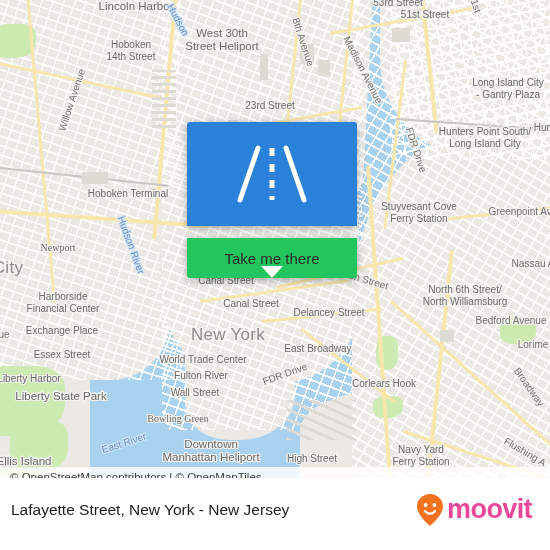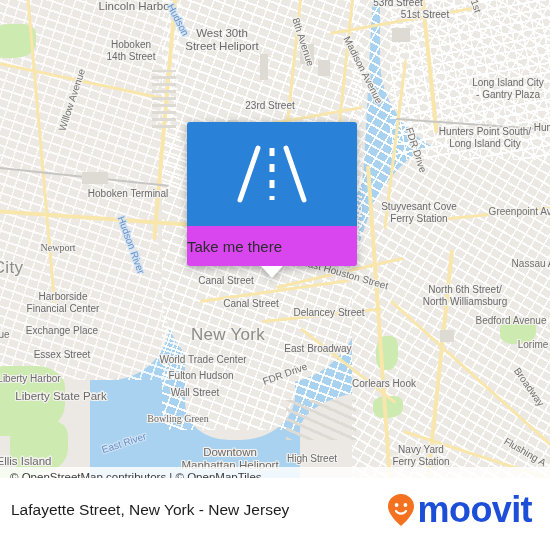--- a/index.html
+++ b/index.html
@@ -61,36 +61,36 @@
 
   
   .bottombar{
     position:absolute;left:0;top:478px;width:550px;height:63px;
     background:#ffffff;display:flex;align-items:center;
     justify-content:space-between;padding:0 18px 0 11px;box-sizing:border-box;
   }
   .bottom-title{font-size:15.5px;color:#1d1d1d;white-space:nowrap;}
   .brand{display:flex;align-items:center;gap:2px;}
   .brand-word{
-    font-size:36px;font-weight:bold;color:#1d4ed8;letter-spacing:-.6px;
+    font-size:27px;font-weight:bold;color:#ec4899;letter-spacing:-.6px;
     line-height:27px;
   }
 
   
   .popup{
     position:absolute;left:187px;top:122px;width:170px;
     filter:drop-shadow(0 2px 4px rgba(0,0,0,.32));
   }
   .popup-head{
     height:104px;background:#2a82d8;border-radius:3px 3px 0 0;
     display:flex;align-items:center;justify-content:center;
   }
   .popup-foot{
-    height:40px;background:#d946ef;border-radius:0 0 3px 3px;
-    display:flex;align-items:center;
+    height:40px;background:#22c55e;border-radius:0 0 3px 3px;
+    display:flex;align-items:center;justify-content:center;margin-top:12px;
   }
   .popup-foot span{font-size:15px;color:#2b2b2b;}
   .popup-tail{
     position:absolute;left:50%;top:144px;transform:translateX(-50%);
     width:0;height:0;border-left:11px solid transparent;
     border-right:11px solid transparent;border-top:12px solid #ffffff;
   }
 </style>
 </head>
 <body>
@@ -198,24 +198,24 @@
         <div class="lbl road-lbl" style="left: 4px; top: 335px; transform: translate(-50%, -50%);">ue</div>
         <div class="lbl" style="left: 52px; top: 355px; transform: translate(-50%, -50%); margin-left: 10px;">Essex Street</div>
         <div class="lbl" style="left: 29px; top: 379px; transform: translate(-50%, -50%);">Liberty Harbor</div>
         <div class="lbl big" style="left: 61px; top: 396px; transform: translate(-50%, -50%);">Liberty State Park</div>
         <div class="lbl water-lbl" style="left: 124px; top: 443px; transform: translate(-50%, -50%) rotate(-18deg);">East River</div>
         <div class="lbl big" style="left: 24px; top: 461px; transform: translate(-50%, -50%);">Ellis Island</div>
         <div class="lbl" style="left: 226px; top: 281px; transform: translate(-50%, -50%);">Canal Street</div>
         <div class="lbl" style="left: 251px; top: 304px; transform: translate(-50%, -50%);">Canal Street</div>
         <div class="lbl city" style="left: 228px; top: 335px; transform: translate(-50%, -50%);">New York</div>
         <div class="lbl" style="left: 203px; top: 360px; transform: translate(-50%, -50%);">World Trade Center</div>
-        <div class="lbl" style="left: 201px; top: 376px; transform: translate(-50%, -50%);">Fulton Hudson</div>
+        <div class="lbl" style="left: 201px; top: 376px; transform: translate(-50%, -50%);">Fulton River</div>
         <div class="lbl" style="left: 195px; top: 393px; transform: translate(-50%, -50%);">Wall Street</div>
         <div class="lbl" style="left: 178px; top: 419px; transform: translate(-50%, -50%); font-family: Liberation Serif, serif;">Bowling Green</div>
-        <div class="lbl big" style="left: 230px; top: 451px; transform: translate(-50%, -50%); margin-top: 8px;">Downtown<br>Manhattan Heliport</div>
+        <div class="lbl big" style="left: 211px; top: 451px; transform: translate(-50%, -50%);">Downtown<br>Manhattan Heliport</div>
         <div class="lbl road-lbl" style="left: 345px; top: 274px; transform: translate(-50%, -50%) rotate(16deg);">East Houston Street</div>
         <div class="lbl" style="left: 329px; top: 313px; transform: translate(-50%, -50%);">Delancey Street</div>
         <div class="lbl" style="left: 318px; top: 349px; transform: translate(-50%, -50%);">East Broadway</div>
         <div class="lbl road-lbl" style="left: 285px; top: 374px; transform: translate(-50%, -50%) rotate(-20deg);">FDR Drive</div>
         <div class="lbl" style="left: 384px; top: 376px; transform: translate(-50%, -50%); margin-top: 8px;">Corlears Hook</div>
         <div class="lbl" style="left: 312px; top: 459px; transform: translate(-50%, -50%);">High Street</div>
         <div class="lbl" style="left: 421px; top: 447px; transform: translate(-50%, -50%); margin-top: 8px;">Navy Yard<br>Ferry Station</div>
       </div>
   </div>
 

